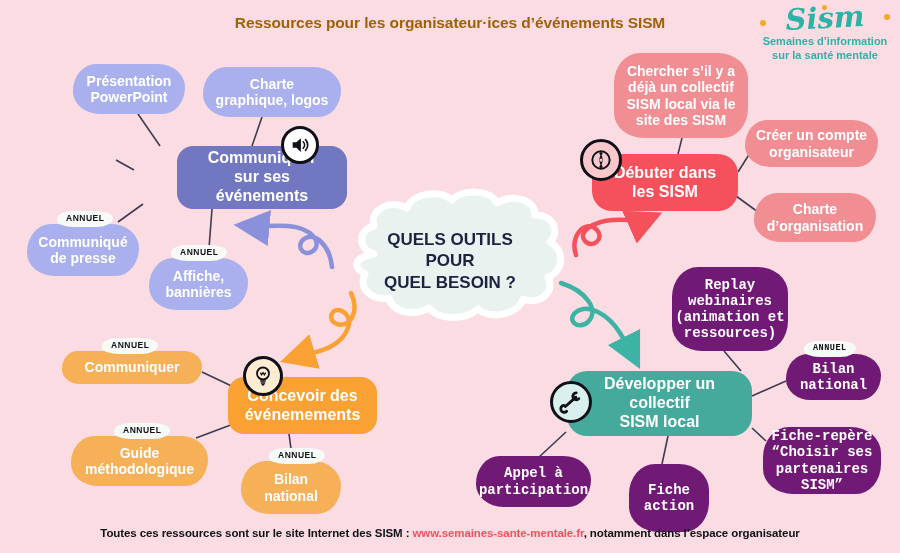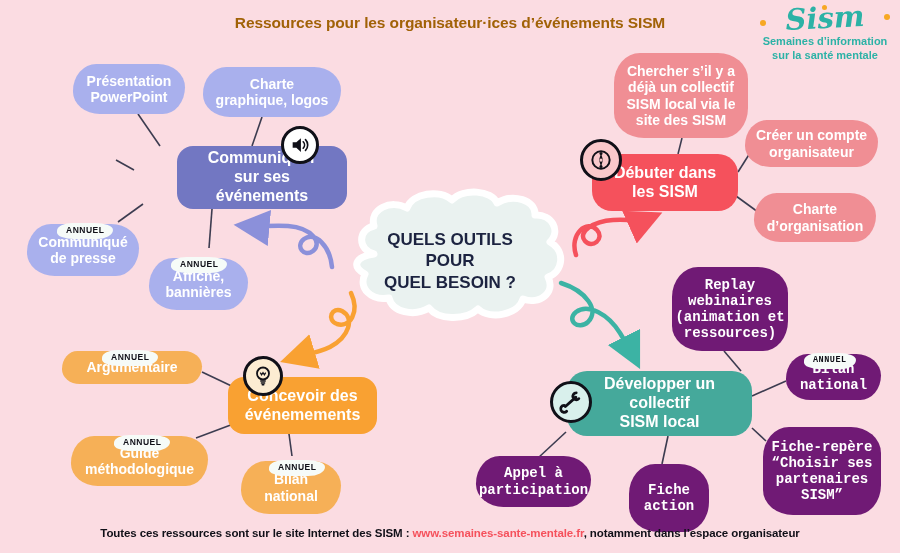--- a/index.html
+++ b/index.html
@@ -27,21 +27,21 @@
   .purple-main{background:#7277c2;margin-left:44px;}
   .purple-light{background:#a9b0ed;}
   .red-main{background:#f5515c;border-radius:20px;}
   .red-light{background:#f08e94;}
   .orange-main{background:#f9a132;}
   .orange-light{background:#f6b057;}
   .teal-main{background:#45a99b;border-radius:20px;text-align:center;}
   .teal-light{background:#701a75;font-family:Liberation Mono, monospace;}
   .badge{position:absolute;top:-13px;background:#f6fbf8;color:#101018;font-size:8.5px;font-weight:bold;
          letter-spacing:0.5px;padding:3px 9px;z-index:4;
-         border-radius:46% 54% 50% 50% / 85% 75% 95% 70%;margin-top:12px;}
+         border-radius:46% 54% 50% 50% / 85% 75% 95% 70%;}
   
   .icon-circle{position:absolute;z-index:5;border-radius:50%;border:3px solid #101018;
                display:flex;align-items:center;justify-content:center;box-sizing:border-box;}
   
   .footer{position:absolute;left:0;top:527px;width:100%;text-align:center;font-size:11.5px;
           font-weight:bold;color:#101018;letter-spacing:-0.1px;z-index:2;}
   .footer-link{color:#f5515c;text-decoration:none;cursor:pointer;}
 </style>
 </head>
 <body>
@@ -175,21 +175,21 @@
   </div>
   <div class="icon-circle" style="left:243px;top:356px;width:40px;height:40px;background:#fcecd2">
     <svg width="24" height="24" viewBox="0 0 24 24">
       <circle cx="12" cy="9.5" r="6" fill="none" stroke="#101018" stroke-width="1.8"></circle>
       <path d="M9.3 8.6 l1.3 2.2 l1.4 -2.2 l1.4 2.2 l1.3 -2.2" fill="none" stroke="#101018" stroke-width="1.2"></path>
       <path d="M9.8 17 h4.4 M10.4 19 h3.2 M11.2 20.8 h1.6" stroke="#101018" stroke-width="1.5" fill="none" stroke-linecap="round"></path>
     </svg>
   </div>
   <div class="pill orange-light" style="left:62px;top:351px;width:140px;height:33px">
     <span class="badge" style="left:40px">ANNUEL</span>
-    <span class="nlabel">Argumentaire</span>
+    <span class="nlabel">Communiquer</span>
   </div>
   <div class="pill orange-light" style="left:71px;top:436px;width:137px;height:50px">
     <span class="badge" style="left:43px">ANNUEL</span>
     <span class="nlabel">Guide
 méthodologique</span>
   </div>
   <div class="pill orange-light" style="left:241px;top:461px;width:100px;height:53px">
     <span class="badge" style="left:28px">ANNUEL</span>
     <span class="nlabel">Bilan
 national</span>
@@ -209,21 +209,21 @@
     <span class="nlabel">Replay
 webinaires
 (animation et
 ressources)</span>
   </div>
   <div class="pill teal-light" style="left:786px;top:354px;width:95px;height:46px">
     <span class="badge" style="left:18px">ANNUEL</span>
     <span class="nlabel">Bilan
 national</span>
   </div>
-  <div class="pill teal-light" style="left:763px;top:427px;width:118px;height:88px">
+  <div class="pill teal-light" style="left:763px;top:427px;width:118px;height:67px">
     <span class="nlabel">Fiche-repère
 “Choisir ses
 partenaires
 SISM”</span>
   </div>
   <div class="pill teal-light" style="left:476px;top:456px;width:115px;height:51px">
     <span class="nlabel">Appel à
 participation</span>
   </div>
   <div class="pill teal-light" style="left:629px;top:464px;width:80px;height:68px">

